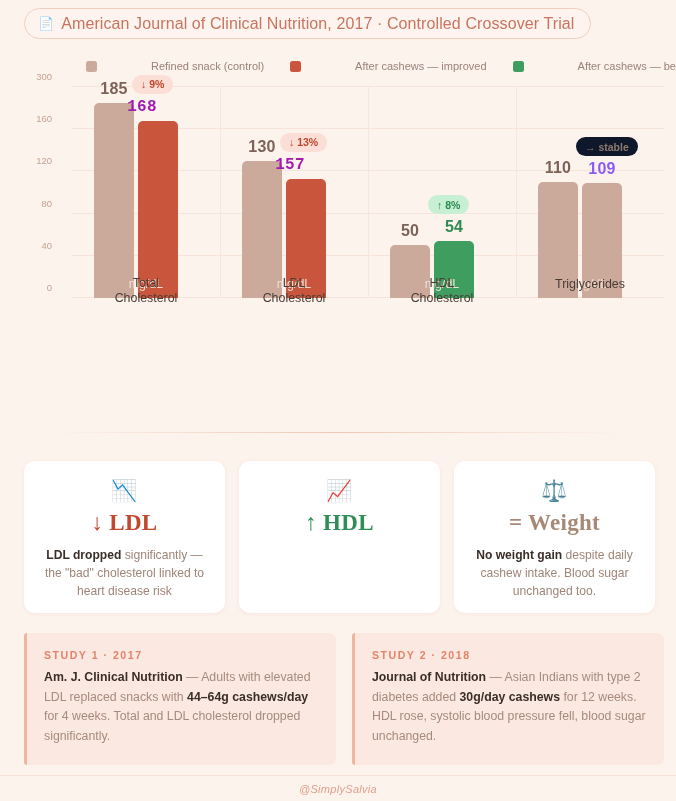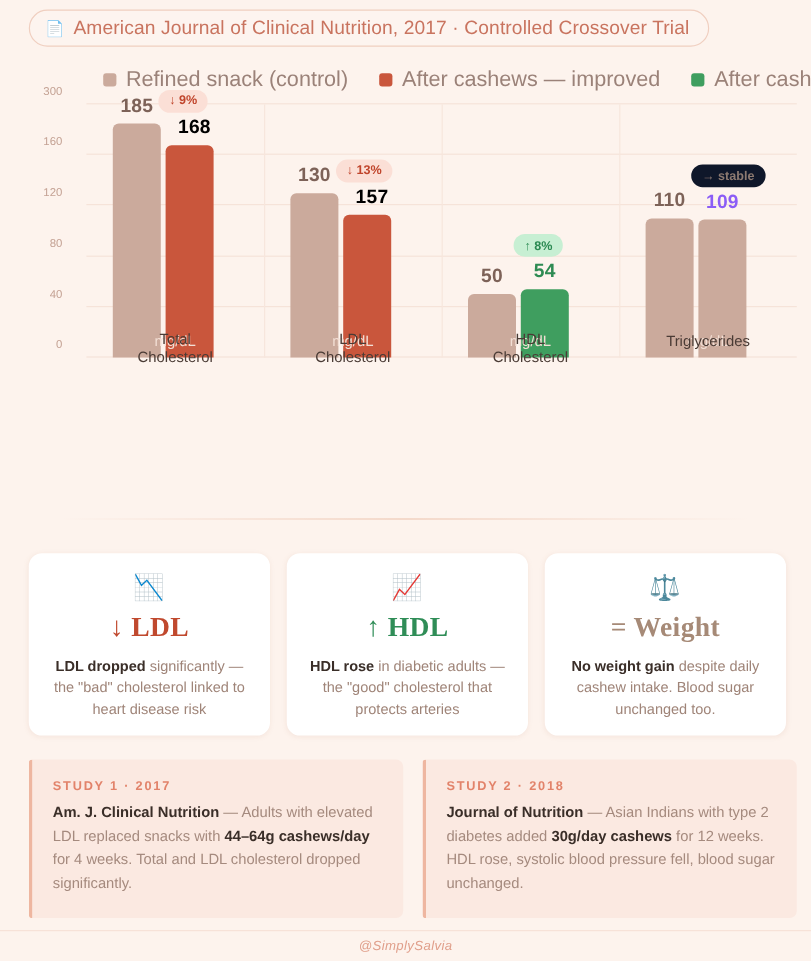--- a/index.html
+++ b/index.html
@@ -48,23 +48,24 @@
     align-items: center;
     gap: 26px;
     padding: 20px 0 0 86px;
     height: 34px;
   }
   .legend-item { display: flex; align-items: center; gap: 8px; }
   .legend-swatch {
     width: 11px; height: 11px; border-radius: 2.5px; flex: none;
   }
   .legend-label {
-    font-size: 18px;
+    font-size: 11px;
     color: #9b8279;
     white-space: nowrap;
+    margin-left: 46px;
   }
 
   
   .chart {
     position: relative;
     margin: 6px 0 0 0;
     width: 676px;
     height: 262px;
   }
   .plot {
@@ -112,21 +113,21 @@
   .bar-value {
     position: absolute;
     width: 44px;
     text-align: center;
     font-size: 16px;
     font-weight: bold;
     letter-spacing: .2px;
     margin-top: 16px;
   }
   .bar-value.control { color: #7d6258; left: 20px; }
-  .bar-value.improved { color: #000000; left: 68px; }
+  .bar-value.improved { color: #a21caf; left: 48px; font-family: Liberation Mono, monospace; }
   .bar-value.beneficial { color: #2e8b53; left: 64px; }
   .bar-value.stable { color: #8b5cf6; left: 64px; }
 
   .delta-badge {
     position: absolute;
     display: inline-flex;
     align-items: center;
     justify-content: center;
     gap: 3px;
     border-radius: 11px;
@@ -351,21 +352,20 @@
 
   <div class="cards" id="cards">
       <div class="card">
         <div class="card-icon">📉</div>
         <div class="card-title ldl">↓ LDL</div>
         <div class="card-body"><b>LDL dropped</b> significantly — the "bad" cholesterol linked to heart disease risk</div>
       </div>
       <div class="card">
         <div class="card-icon">📈</div>
         <div class="card-title hdl">↑ HDL</div>
-        <div class="card-body"><b>HDL rose</b> in diabetic adults — the "good" cholesterol that protects arteries</div>
       </div>
       <div class="card">
         <div class="card-icon">⚖️</div>
         <div class="card-title weight">= Weight</div>
         <div class="card-body"><b>No weight gain</b> despite daily cashew intake. Blood sugar unchanged too.</div>
       </div>
     </div>
 
   <div class="studies" id="studies">
       <div class="study">

